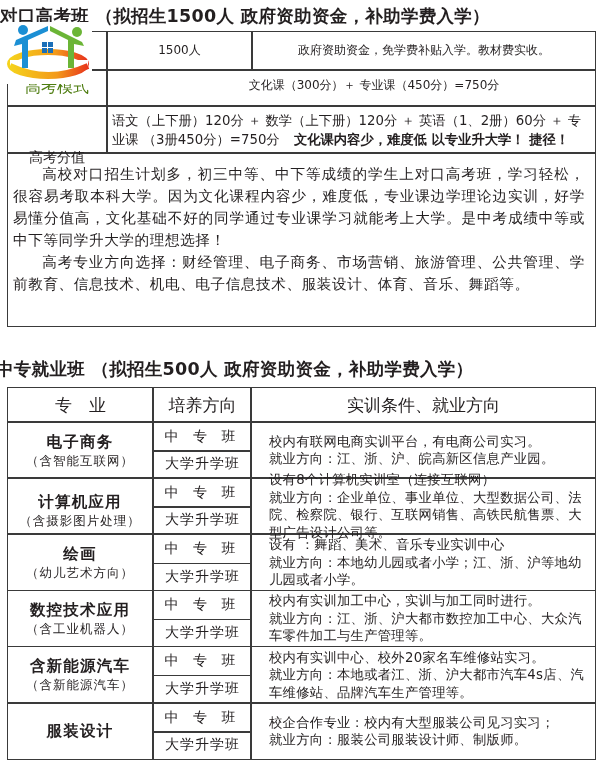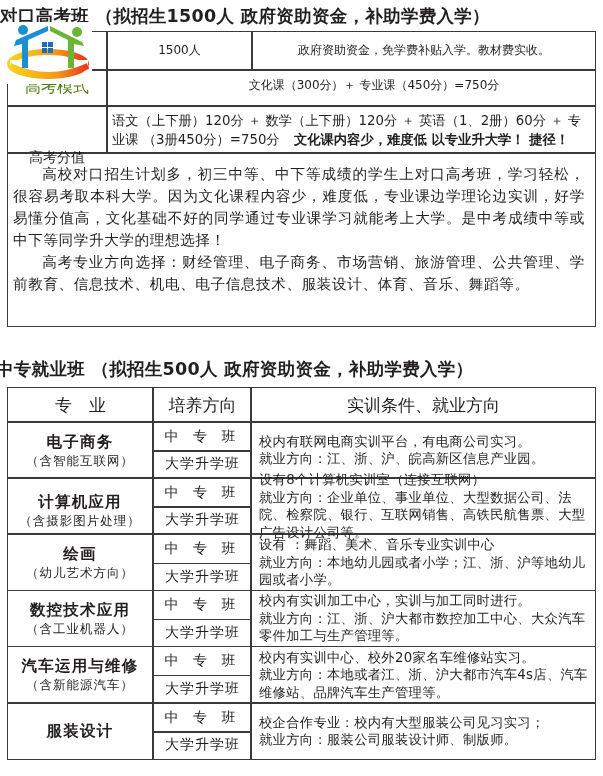--- a/index.html
+++ b/index.html
@@ -45,21 +45,21 @@
     position: absolute; box-sizing: border-box; display: flex; flex-direction: column;
     align-items: center; justify-content: center; text-align: center;
   }
   .hdr { font-size: 17px; }
   .major-name { font-size: 15.5px; font-weight: bold; letter-spacing: 1.2px; line-height: 20px; }
   .major-sub { font-size: 12.5px; line-height: 17px; letter-spacing: 1px; }
   .track { font-size: 14px; letter-spacing: 1px; }
   .track.spaced { letter-spacing: 5px; }
   .desc {
     position: absolute; box-sizing: border-box; font-size: 13.3px; line-height: 17.5px;
-    padding: 0 6px 0 7px; display: flex; flex-direction: column; justify-content: center;
+    padding: 0 6px 0 17px; display: flex; flex-direction: column; justify-content: center;
     text-align: left; letter-spacing: 0.3px;
   }
 </style>
 </head>
 <body>
 
 <div class="title" id="title1">对口高考班 （拟招生1500人 政府资助资金，补助学费入学）</div>
 
 <div class="t1">
 
@@ -178,21 +178,21 @@
         <div class="cell track" style="left:146px; top:231.70000000000002px; width:97px; height:26.1px;">大学升学班</div>
         <div class="desc" style="left:244px; top:203.60000000000002px; width:343px; height:54.2px;">
          <div>校内有实训加工中心，实训与加工同时进行。</div>
          <div>就业方向：江、浙、沪大都市数控加工中心、大众汽车零件加工与生产管理等。</div>
        </div>
       </div>
       <div>
         <div class="hline" style="left:0; top:314px; width:587px;"></div>
         <div class="hline" style="left:144px; top:286.90000000000003px; width:99px;"></div>
         <div class="cell" style="left:0; top:259.8px; width:144px; height:54.2px;">
-         <div class="major-name">汽车运用与维修</div>
+         <div class="major-name">含新能源汽车</div>
          <div class="major-sub">（含新能源汽车）</div>
        </div>
         <div class="cell track spaced" style="left:146px; top:259.8px; width:97px; height:27.1px;">中 专 班</div>
         <div class="cell track" style="left:146px; top:287.90000000000003px; width:97px; height:26.1px;">大学升学班</div>
         <div class="desc" style="left:244px; top:259.8px; width:343px; height:54.2px;">
          <div>校内有实训中心、校外20家名车维修站实习。</div>
          <div>就业方向：本地或者江、浙、沪大都市汽车4s店、汽车维修站、品牌汽车生产管理等。</div>
        </div>
       </div>
       <div>

